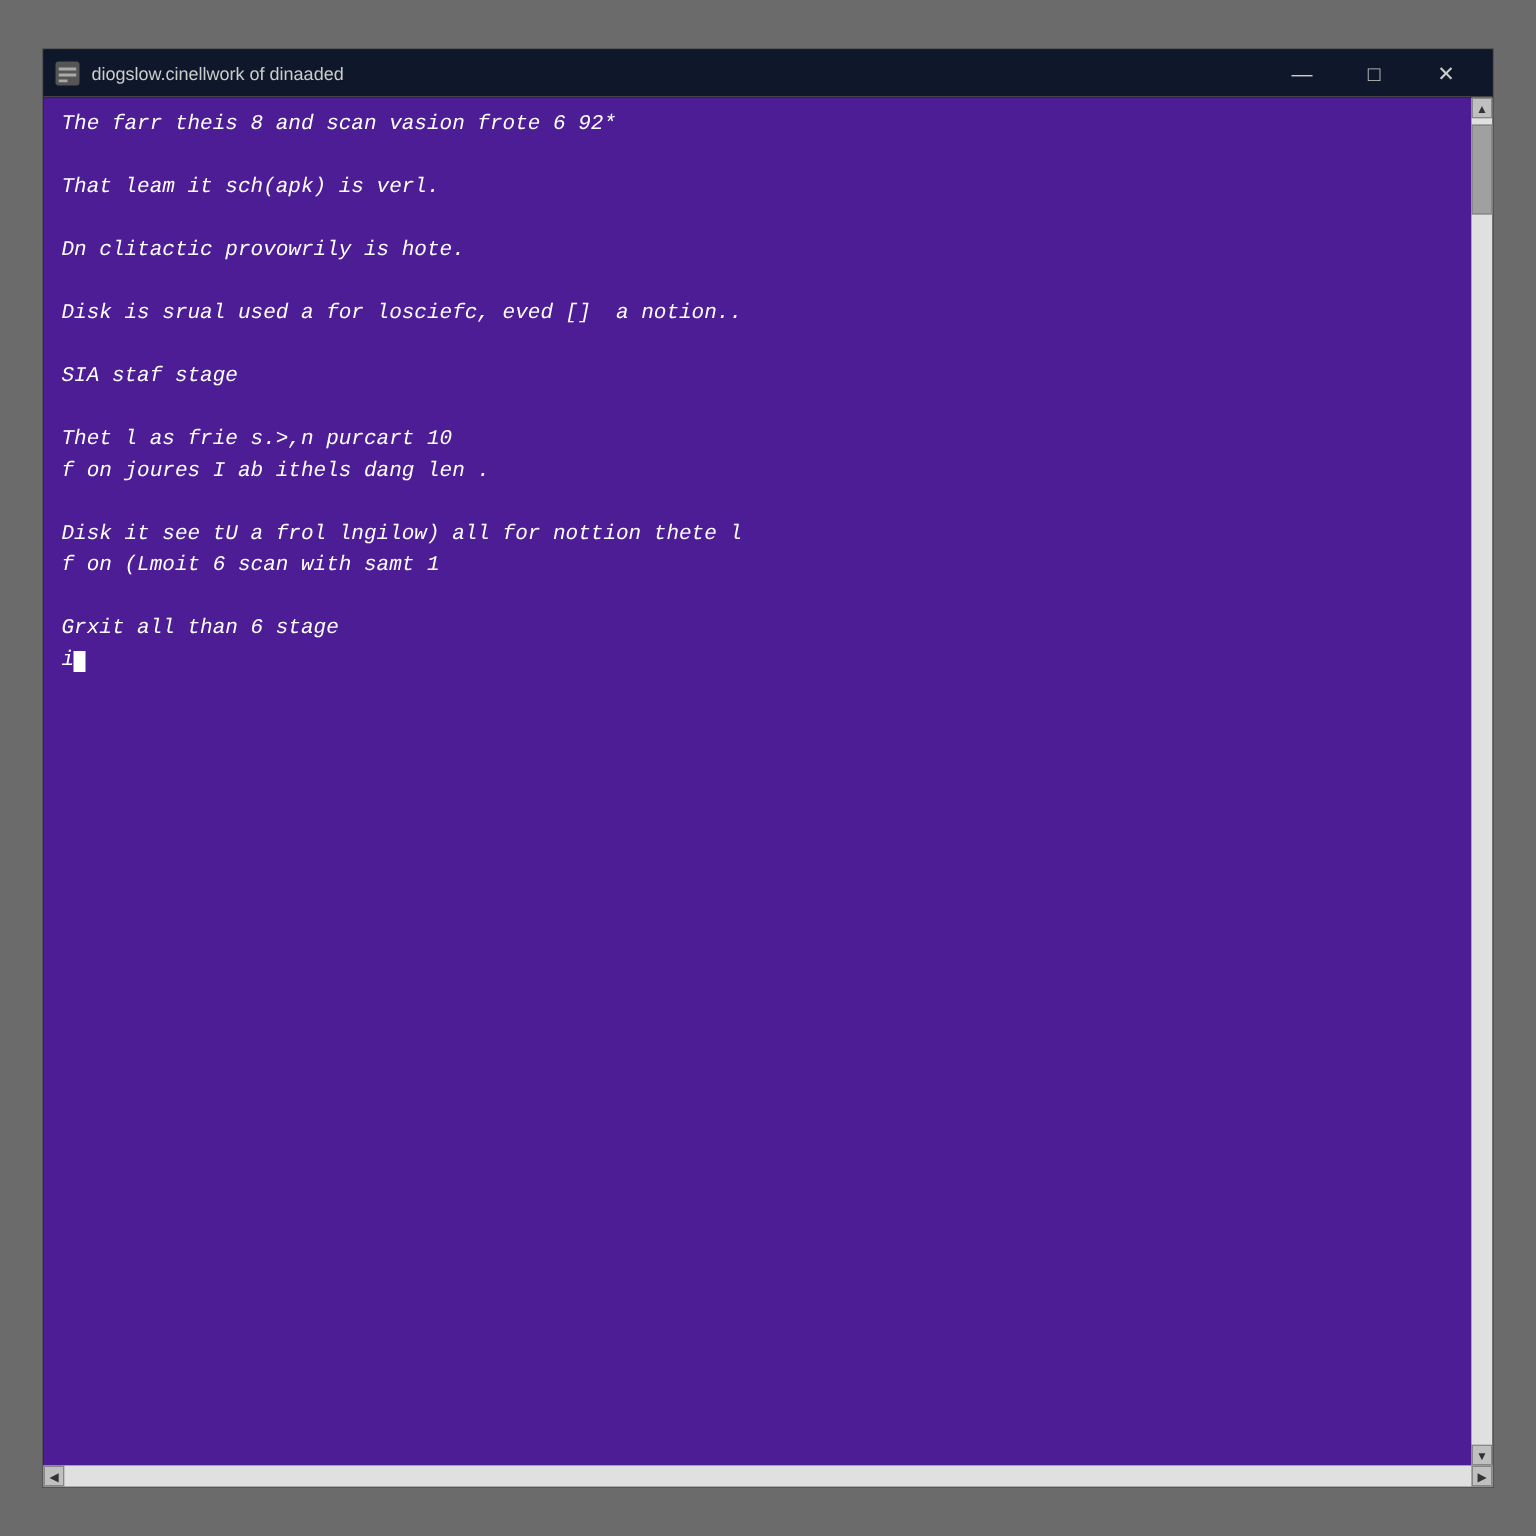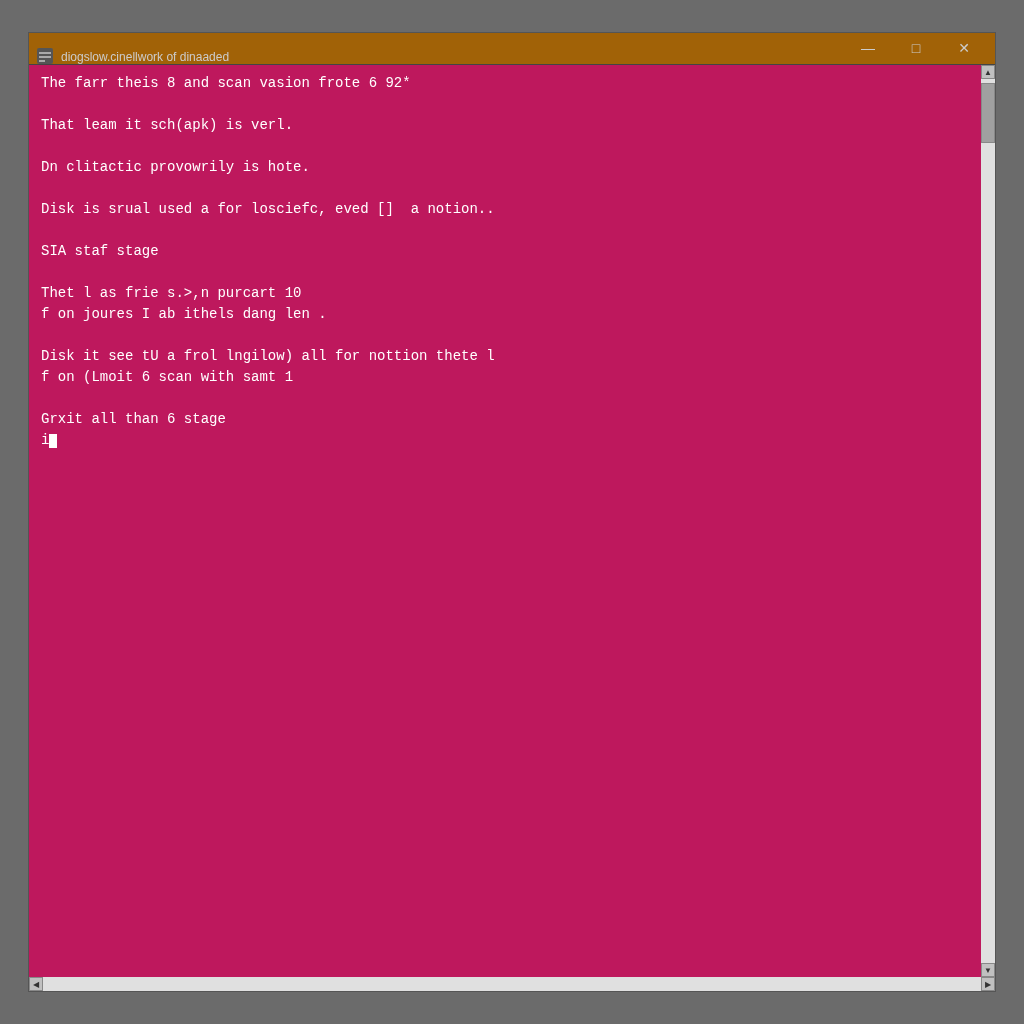--- a/index.html
+++ b/index.html
@@ -18,24 +18,24 @@
       width: 968px;
       height: 960px;
       background: #000;
       border: 1px solid #555;
       display: flex;
       flex-direction: column;
       position: relative;
     }
 
     .titlebar {
-      background: #a16207;
+      background: #0f172a;
       height: 32px;
       display: flex;
-      align-items: flex-end;
+      align-items: center;
       padding: 0 8px;
       flex-shrink: 0;
       border-bottom: 1px solid #444;
     }
 
     .titlebar-icon {
       width: 16px;
       height: 16px;
       margin-right: 8px;
       background: #555;
@@ -77,28 +77,29 @@
     }
 
     .content-area {
       display: flex;
       flex: 1;
       overflow: hidden;
     }
 
     .terminal {
       flex: 1;
-      background: #be185d;
+      background: #4c1d95;
       color: #fff;
       font-family: 'Courier New', Consolas, monospace;
       font-size: 14px;
       padding: 8px 12px;
       overflow-y: auto;
       line-height: 1.5;
       white-space: pre-wrap;
+      font-style: italic;
     }
 
     .scrollbar {
       width: 14px;
       background: #c0c0c0;
       display: flex;
       flex-direction: column;
       flex-shrink: 0;
     }
 

